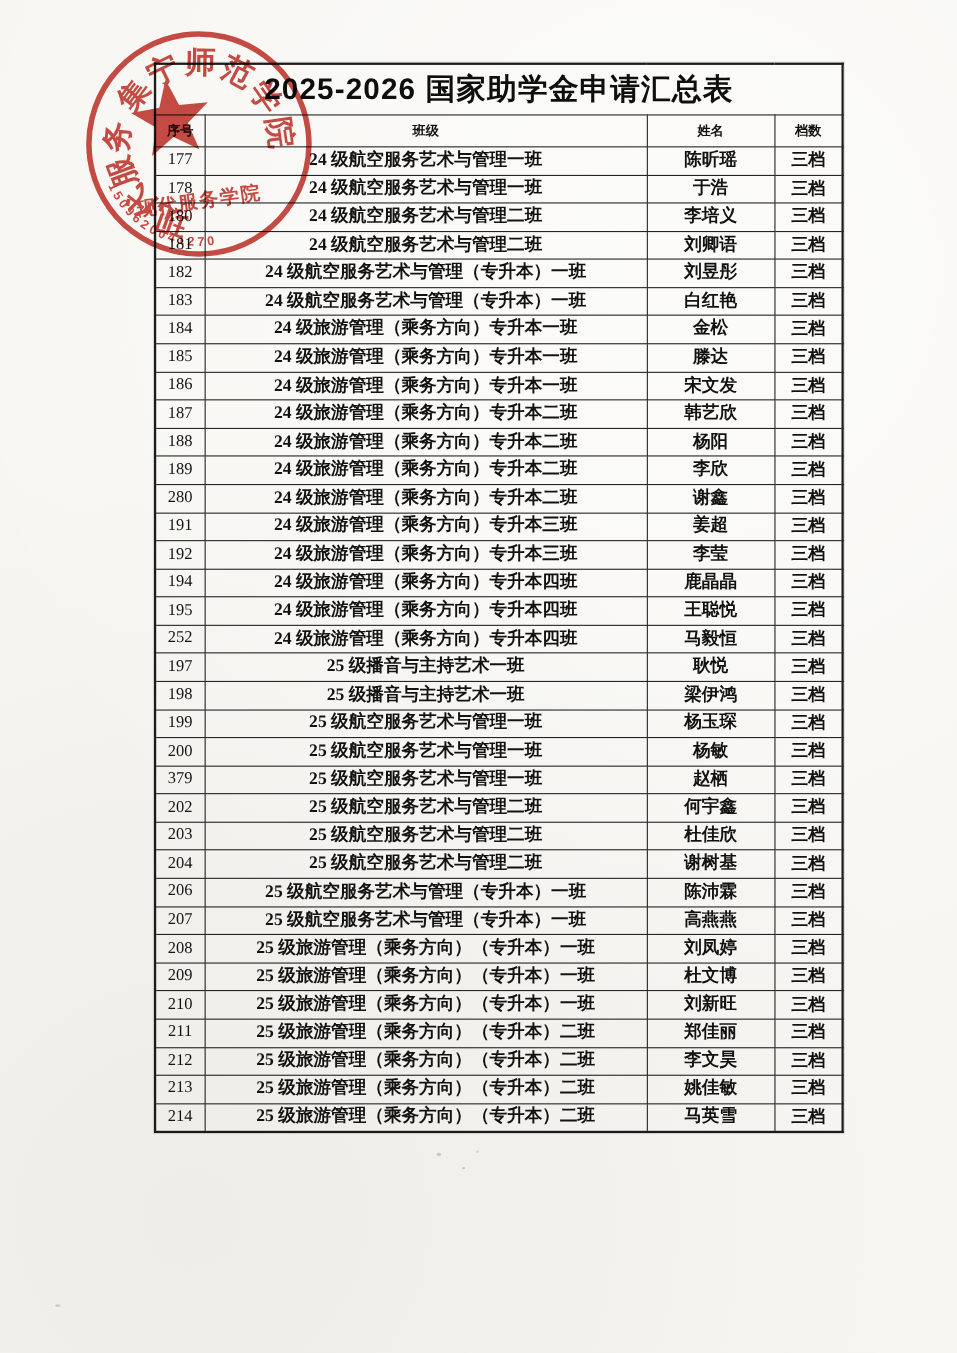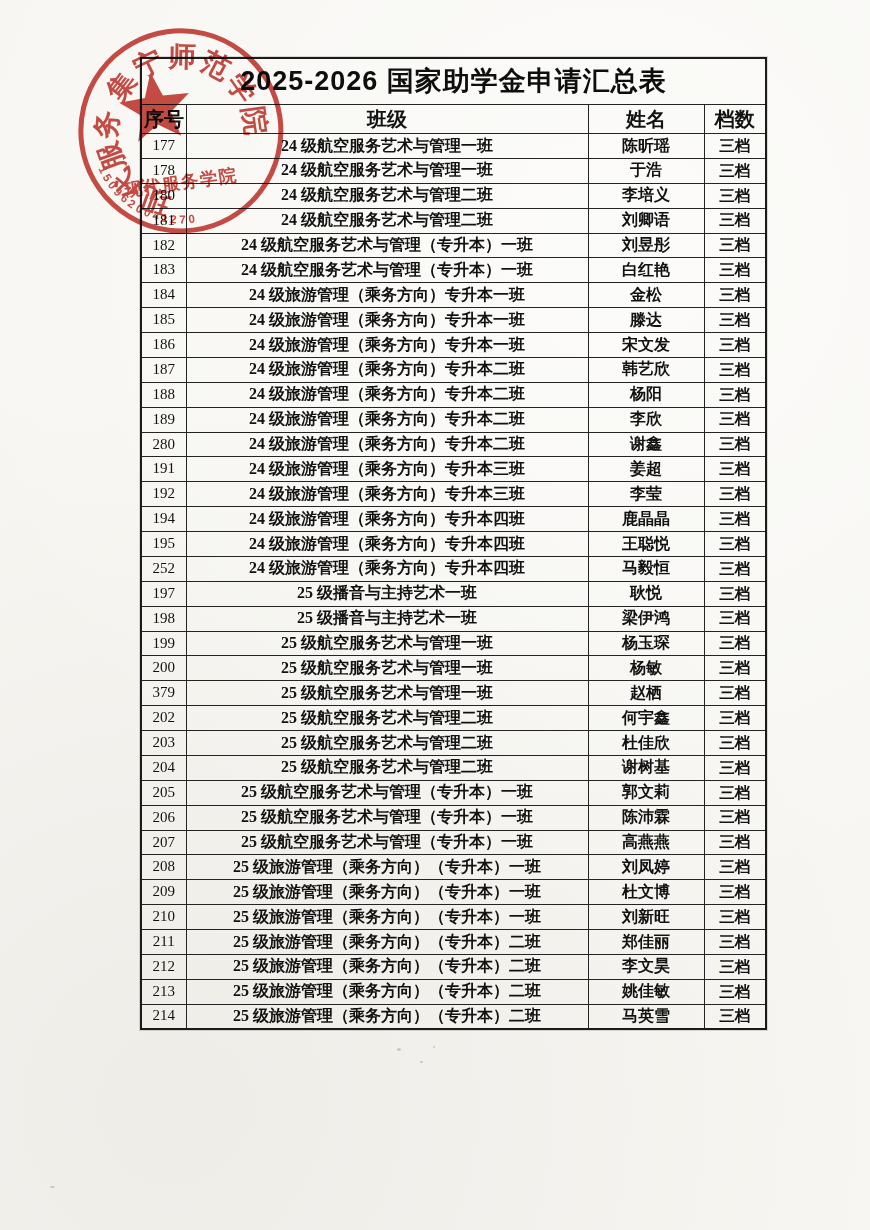--- a/index.html
+++ b/index.html
@@ -36,21 +36,21 @@
     line-height:1.05;
     overflow:hidden;white-space:nowrap;
   }
   table.doc{border:2px solid #1b1b1b;box-shadow:0 0 0 1px rgba(120,120,115,.25);}
   tr.title-row th{
     height:45px;
     font-family:"Liberation Sans","DejaVu Sans",sans-serif;
     font-weight:bold;font-size:27px;letter-spacing:1px;color:#0e0e0e;
     border-bottom:1px solid #242424;
   }
-  tr.header-row td{height:28px;font-weight:bold;font-size:20px;}
+  tr.header-row td{height:28px;font-weight:bold;font-size:12px;}
   tbody.rows td{font-weight:bold;}
   tbody.rows td.c0{font-weight:normal;font-size:15px;font-family:"Liberation Serif","DejaVu Serif",serif;}
   tbody.rows td.c3{font-size:15.5px;margin-left:36px;}
   tbody.rows tr{height:23.6px;padding-left:29px;}
   
   .stamp{
     position:absolute;left:54px;top:22px;width:252px;height:220px;
     transform:rotate(-8deg);
     mix-blend-mode:multiply;
     opacity:.88;
@@ -233,26 +233,20 @@
           <td class="c2">杜佳欣</td>
           <td class="c3">三档</td>
         </tr>
         <tr>
           <td class="c0">204</td>
           <td class="c1">25 级航空服务艺术与管理二班</td>
           <td class="c2">谢树基</td>
           <td class="c3">三档</td>
         </tr>
         <tr>
-          <td class="c0">205</td>
-          <td class="c1">25 级航空服务艺术与管理（专升本）一班</td>
-          <td class="c2">郭文莉</td>
-          <td class="c3">三档</td>
-        </tr>
-        <tr>
           <td class="c0">206</td>
           <td class="c1">25 级航空服务艺术与管理（专升本）一班</td>
           <td class="c2">陈沛霖</td>
           <td class="c3">三档</td>
         </tr>
         <tr>
           <td class="c0">207</td>
           <td class="c1">25 级航空服务艺术与管理（专升本）一班</td>
           <td class="c2">高燕燕</td>
           <td class="c3">三档</td>

